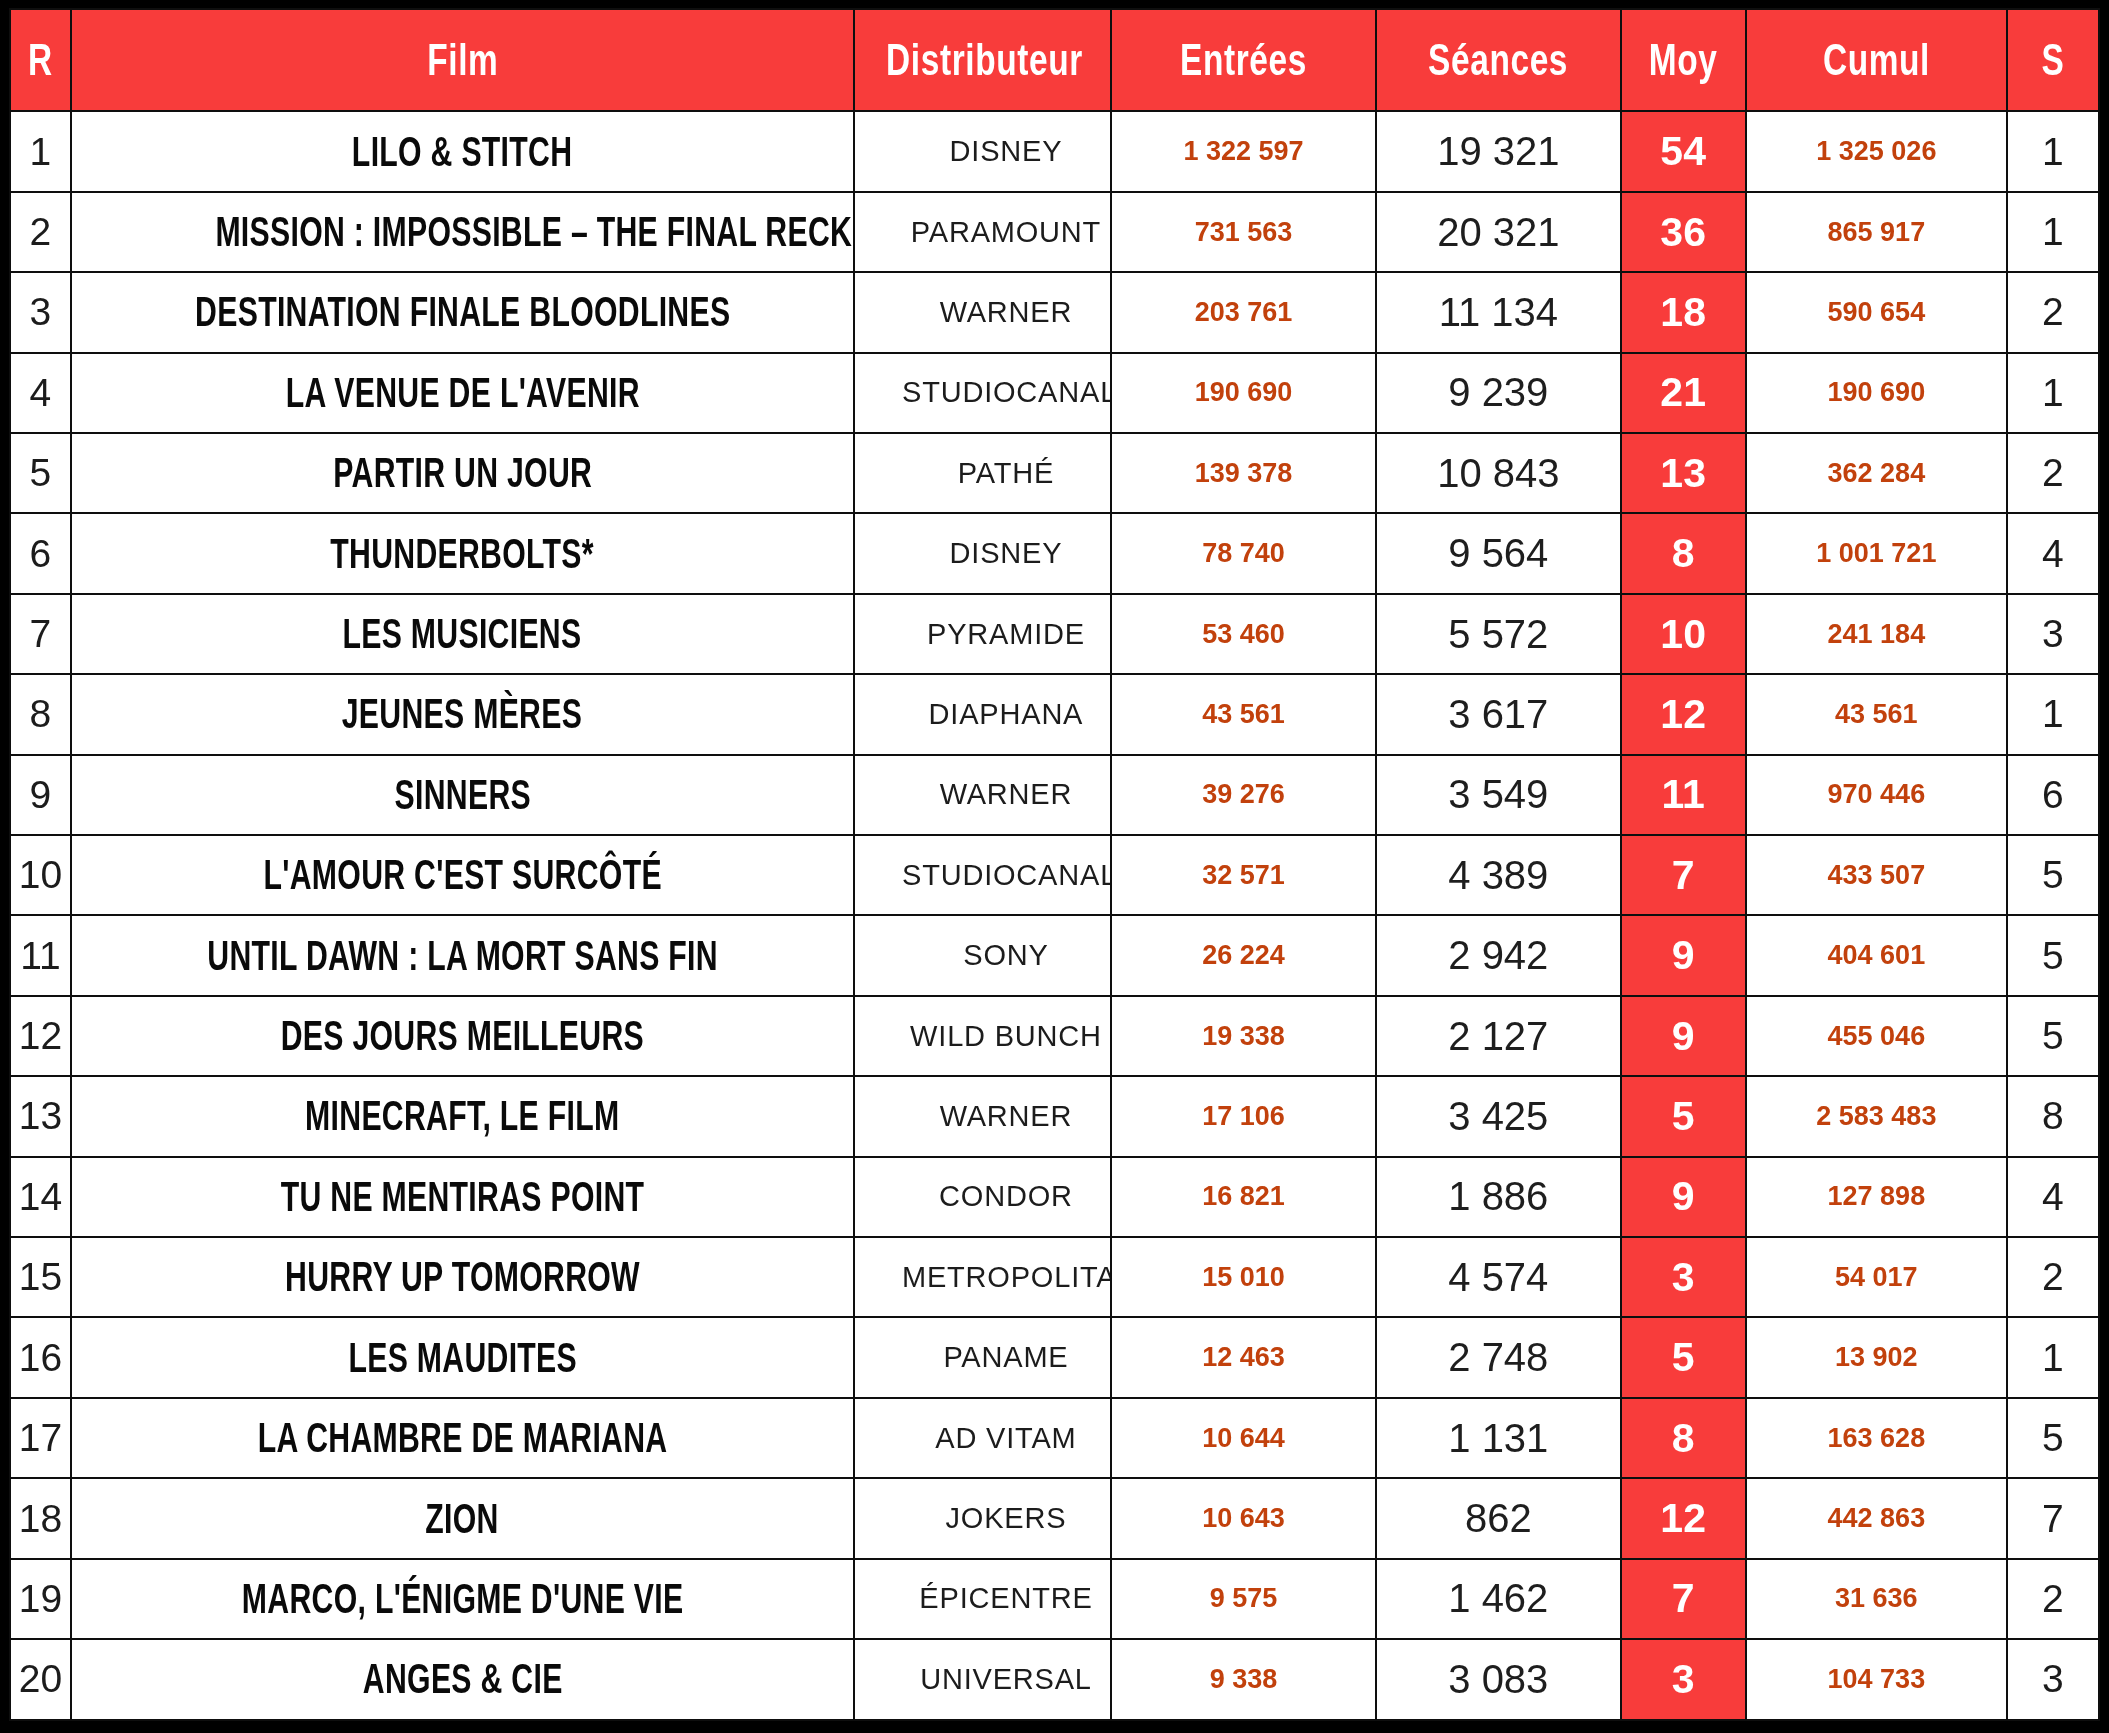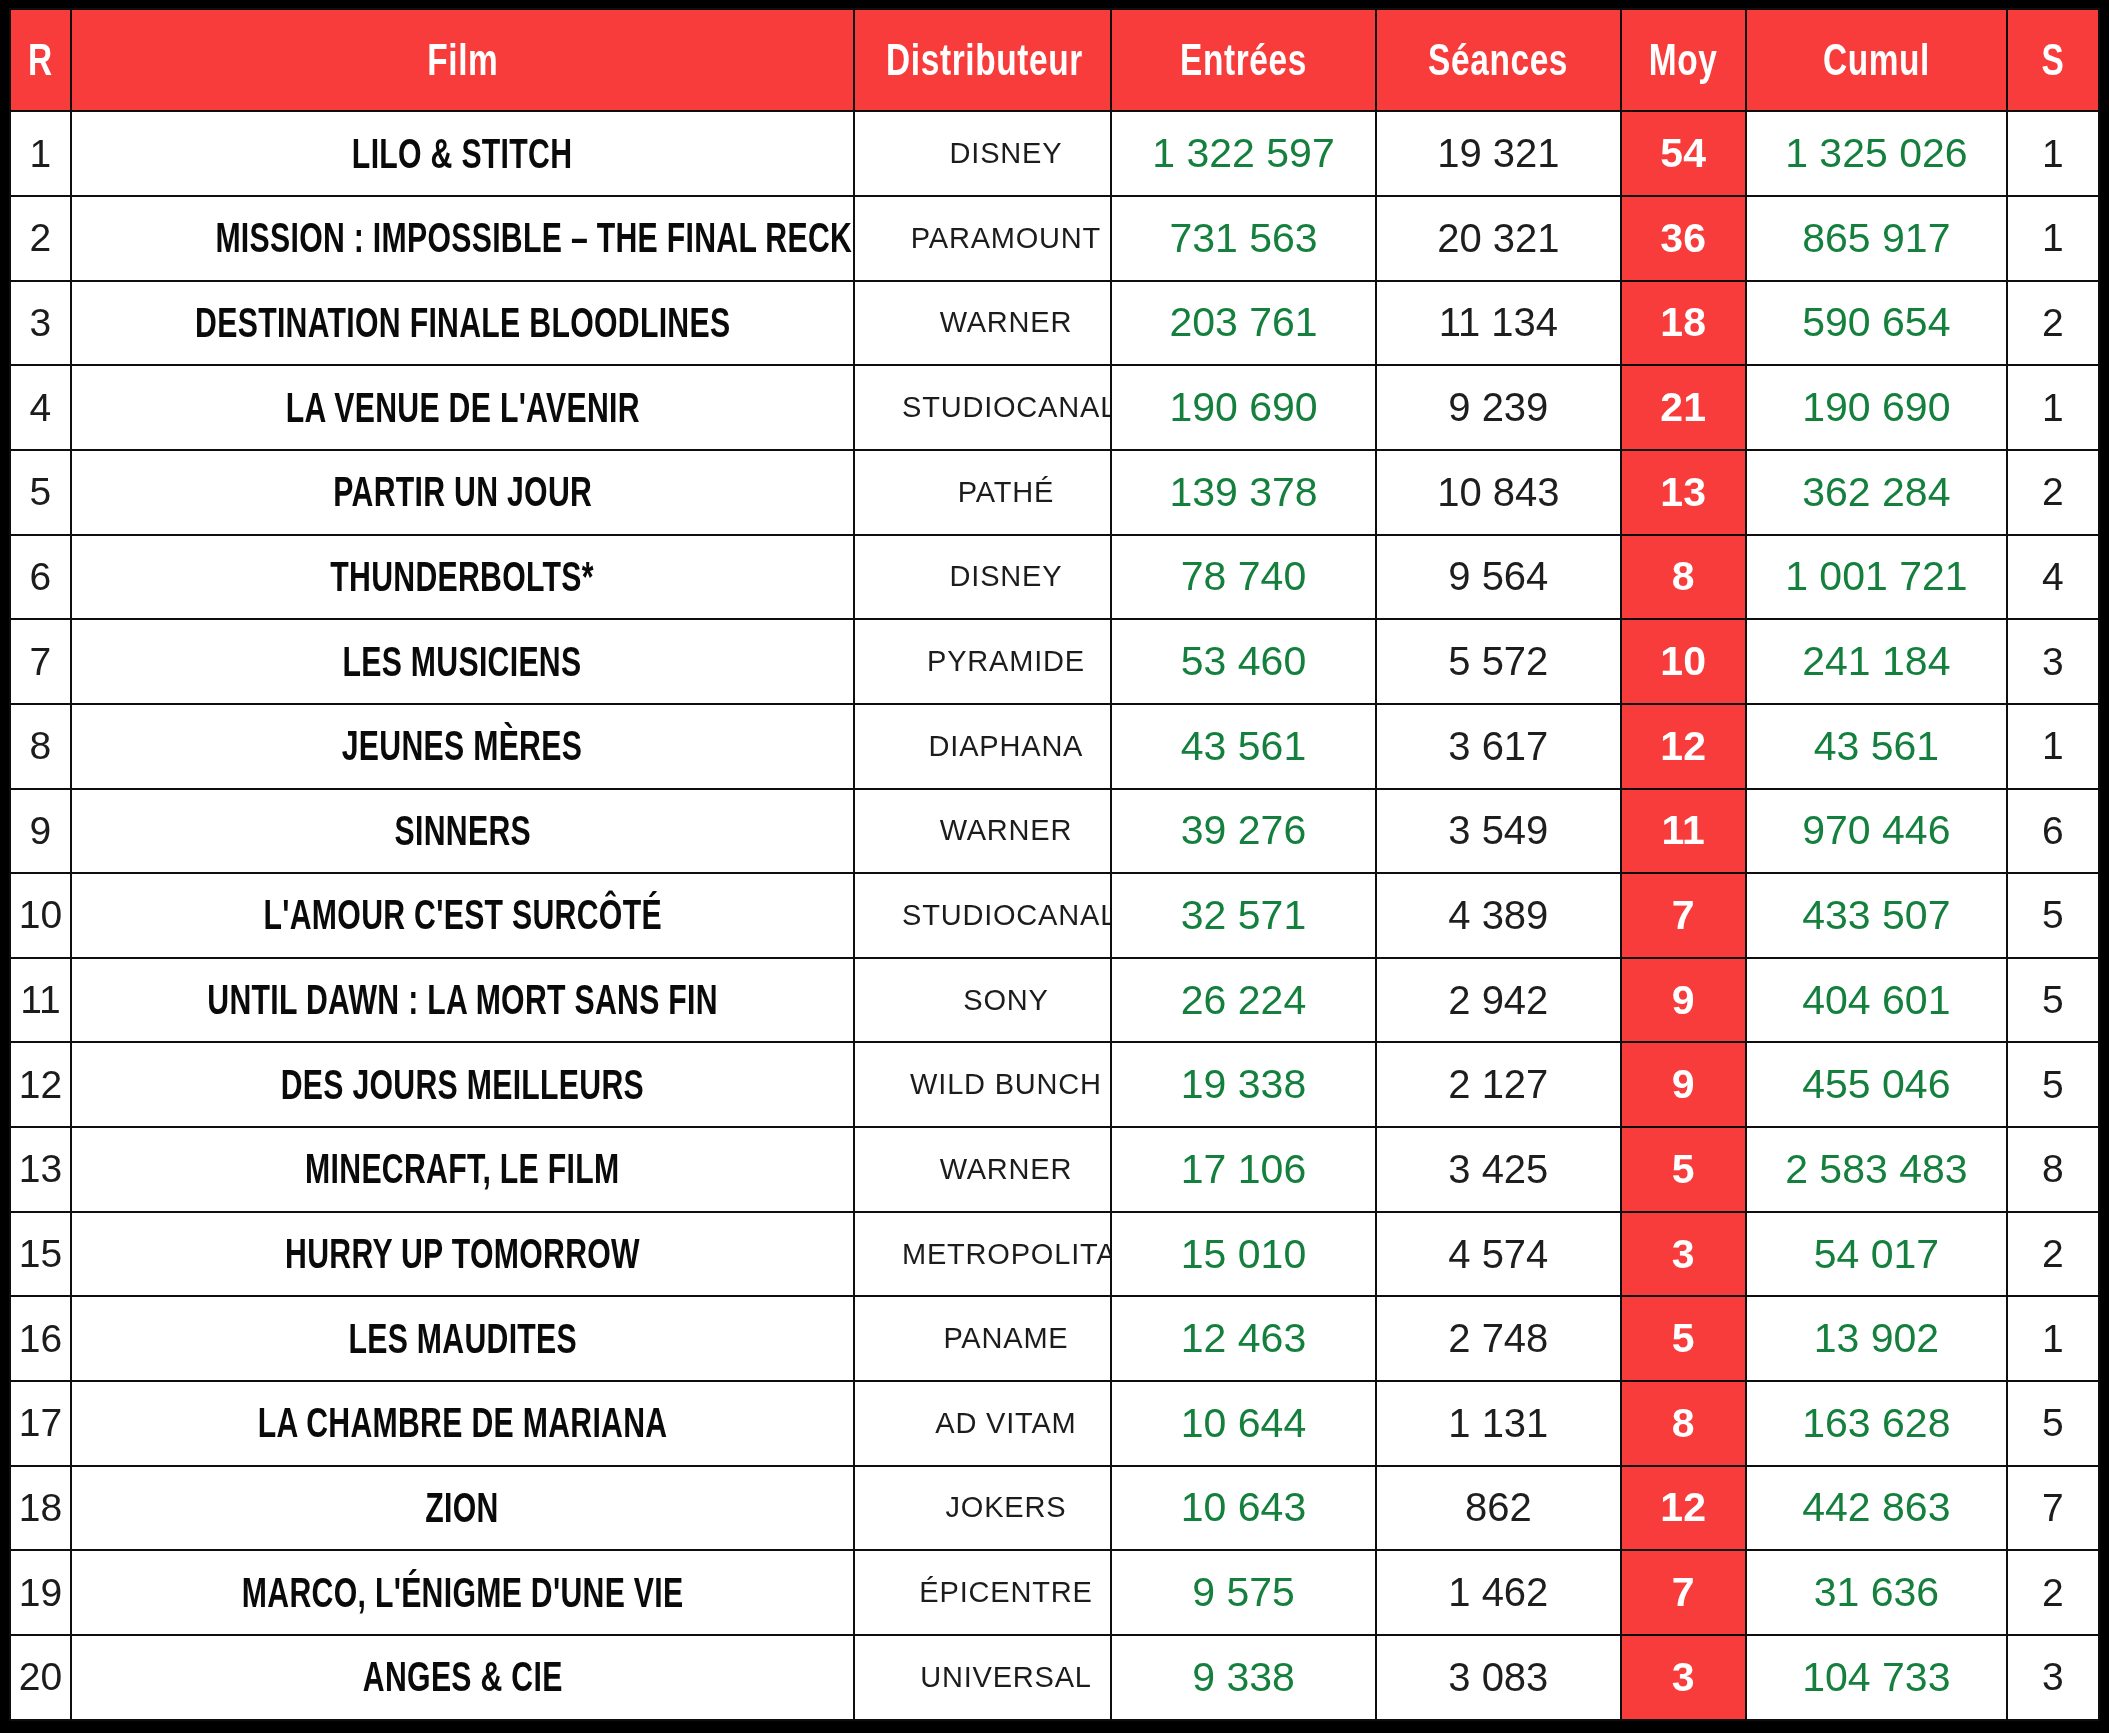--- a/index.html
+++ b/index.html
@@ -61,23 +61,23 @@
     white-space: nowrap;
   }
   td.c-distributor {
     font-size: 29px;
     font-weight: 400;
     letter-spacing: 0.8px;
     color: #1c1c1c;
     padding-left: 47px;
   }
   td.c-entries, td.c-cumul {
-    font-size: 41px;
-    font-weight: 400;
-    color: #15803d;
+    font-size: 27px;
+    font-weight: 700;
+    color: #c2410c;
   }
   td.c-seances {
     font-size: 40px;
     font-weight: 400;
     color: #1e1e1e;
     margin-left: 20px;
   }
   td.c-moy {
     background: var(--accent-red, #F83C3B);
     color: #ffffff;
@@ -242,20 +242,30 @@
           <td class="c-rank">13</td>
           <td class="c-film"><span class="film-title">MINECRAFT, LE FILM</span></td>
           <td class="c-distributor">WARNER</td>
           <td class="c-entries">17 106</td>
           <td class="c-seances">3 425</td>
           <td class="c-moy">5</td>
           <td class="c-cumul">2 583 483</td>
           <td class="c-weeks">8</td>
         </tr>
         <tr>
+          <td class="c-rank">14</td>
+          <td class="c-film"><span class="film-title">TU NE MENTIRAS POINT</span></td>
+          <td class="c-distributor">CONDOR</td>
+          <td class="c-entries">16 821</td>
+          <td class="c-seances">1 886</td>
+          <td class="c-moy">9</td>
+          <td class="c-cumul">127 898</td>
+          <td class="c-weeks">4</td>
+        </tr>
+        <tr>
           <td class="c-rank">15</td>
           <td class="c-film"><span class="film-title">HURRY UP TOMORROW</span></td>
           <td class="c-distributor">METROPOLITAN</td>
           <td class="c-entries">15 010</td>
           <td class="c-seances">4 574</td>
           <td class="c-moy">3</td>
           <td class="c-cumul">54 017</td>
           <td class="c-weeks">2</td>
         </tr>
         <tr>

